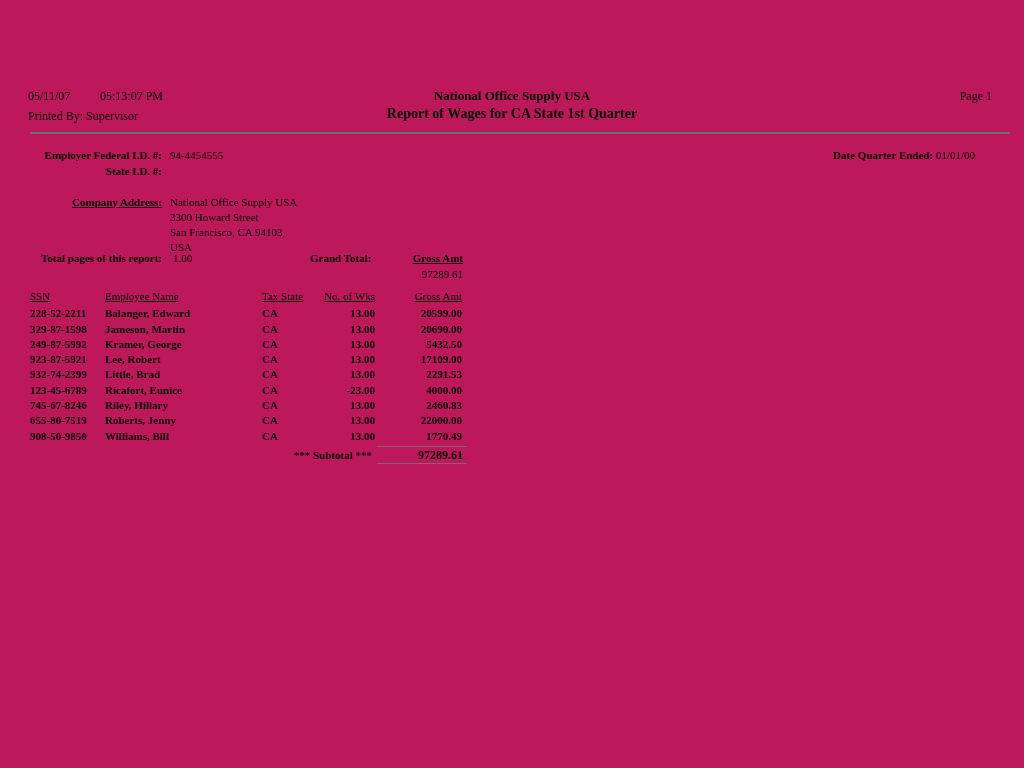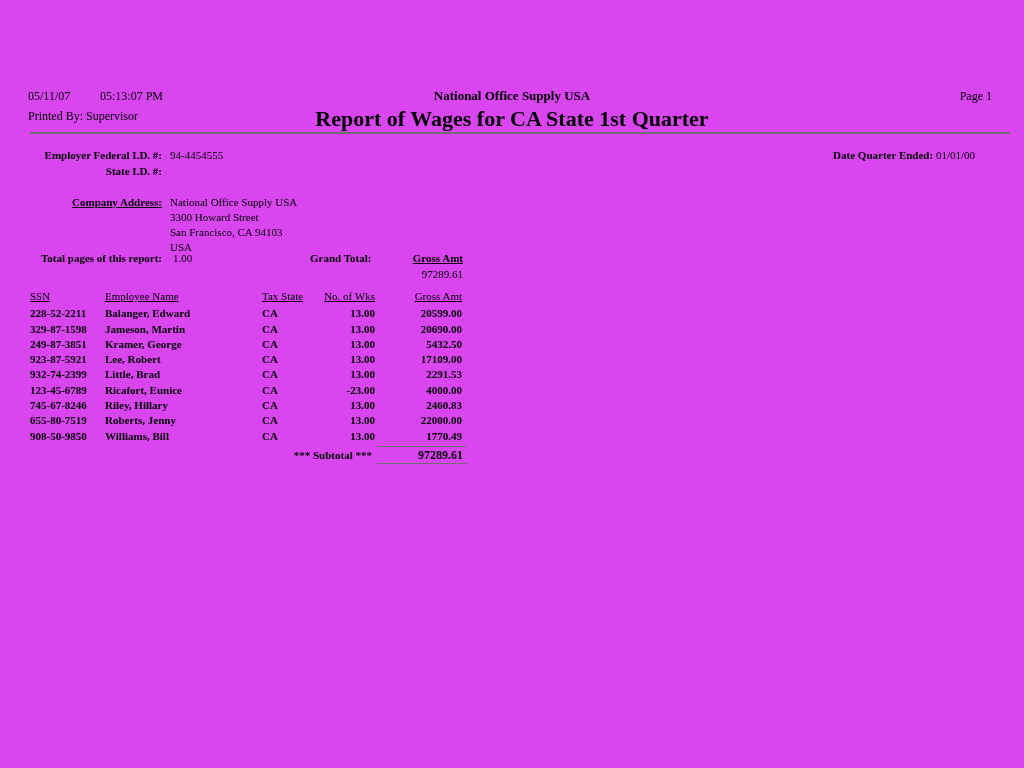--- a/index.html
+++ b/index.html
@@ -1,37 +1,37 @@
 <!DOCTYPE html>
 <html style="--rule-color: #6e6e6e;"><head>
 <meta charset="utf-8">
 <style>
   * { margin:0; padding:0; box-sizing:border-box; }
   html,body { background:#fff; }
   .page {
     position:relative;
     width:1024px; height:768px;
-    background:#d946ef;
+    background:#be185d;
     color:#000;
     font-family:"Liberation Serif","DejaVu Serif",serif;
     overflow:hidden;
   }
   .abs { position:absolute; white-space:nowrap; }
   .b { font-weight:bold; }
   .u { text-decoration:underline; }
   .sm { font-size:12px; }
   .txt { font-size:11px; }
 
   
   .hdr-date   { left:28px;  top:89px; }
   .hdr-time   { left:100px; top:89px; }
   .hdr-printedby { left:28px; top:109px; }
   .hdr-center { left:0; width:1024px; text-align:center; }
   .hdr-company { top:88px; font-size:13px; }
-  .hdr-title   { top:106px; font-size:22px; }
+  .hdr-title   { top:106px; font-size:14px; }
   .hdr-page   { left:900px; width:92px; text-align:right; top:89px; }
   .hdr-rule   { left:30px; top:132px; width:980px; height:2px; background:var(--rule-color,#6e6e6e); }
 
   
   .lblcol { left:20px; width:142px; text-align:right; }
   .r-fed   { top:149px; }
   .r-state { top:165px; }
   .r-addr  { top:196px;text-decoration:underline; }
   .r-pages { top:252px; }
   .valcol { left:170px; }
@@ -122,21 +122,21 @@
           <div class="td c5">20599.00</div>
         </div>
         <div class="trow">
           <div class="td c1">329-87-1598</div>
           <div class="td c2">Jameson, Martin</div>
           <div class="td c3">CA</div>
           <div class="td c4">13.00</div>
           <div class="td c5">20690.00</div>
         </div>
         <div class="trow">
-          <div class="td c1">249-87-3851</div>
+          <div class="td c1">249-87-5992</div>
           <div class="td c2">Kramer, George</div>
           <div class="td c3">CA</div>
           <div class="td c4">13.00</div>
           <div class="td c5">5432.50</div>
         </div>
         <div class="trow">
           <div class="td c1">923-87-5921</div>
           <div class="td c2">Lee, Robert</div>
           <div class="td c3">CA</div>
           <div class="td c4">13.00</div>

